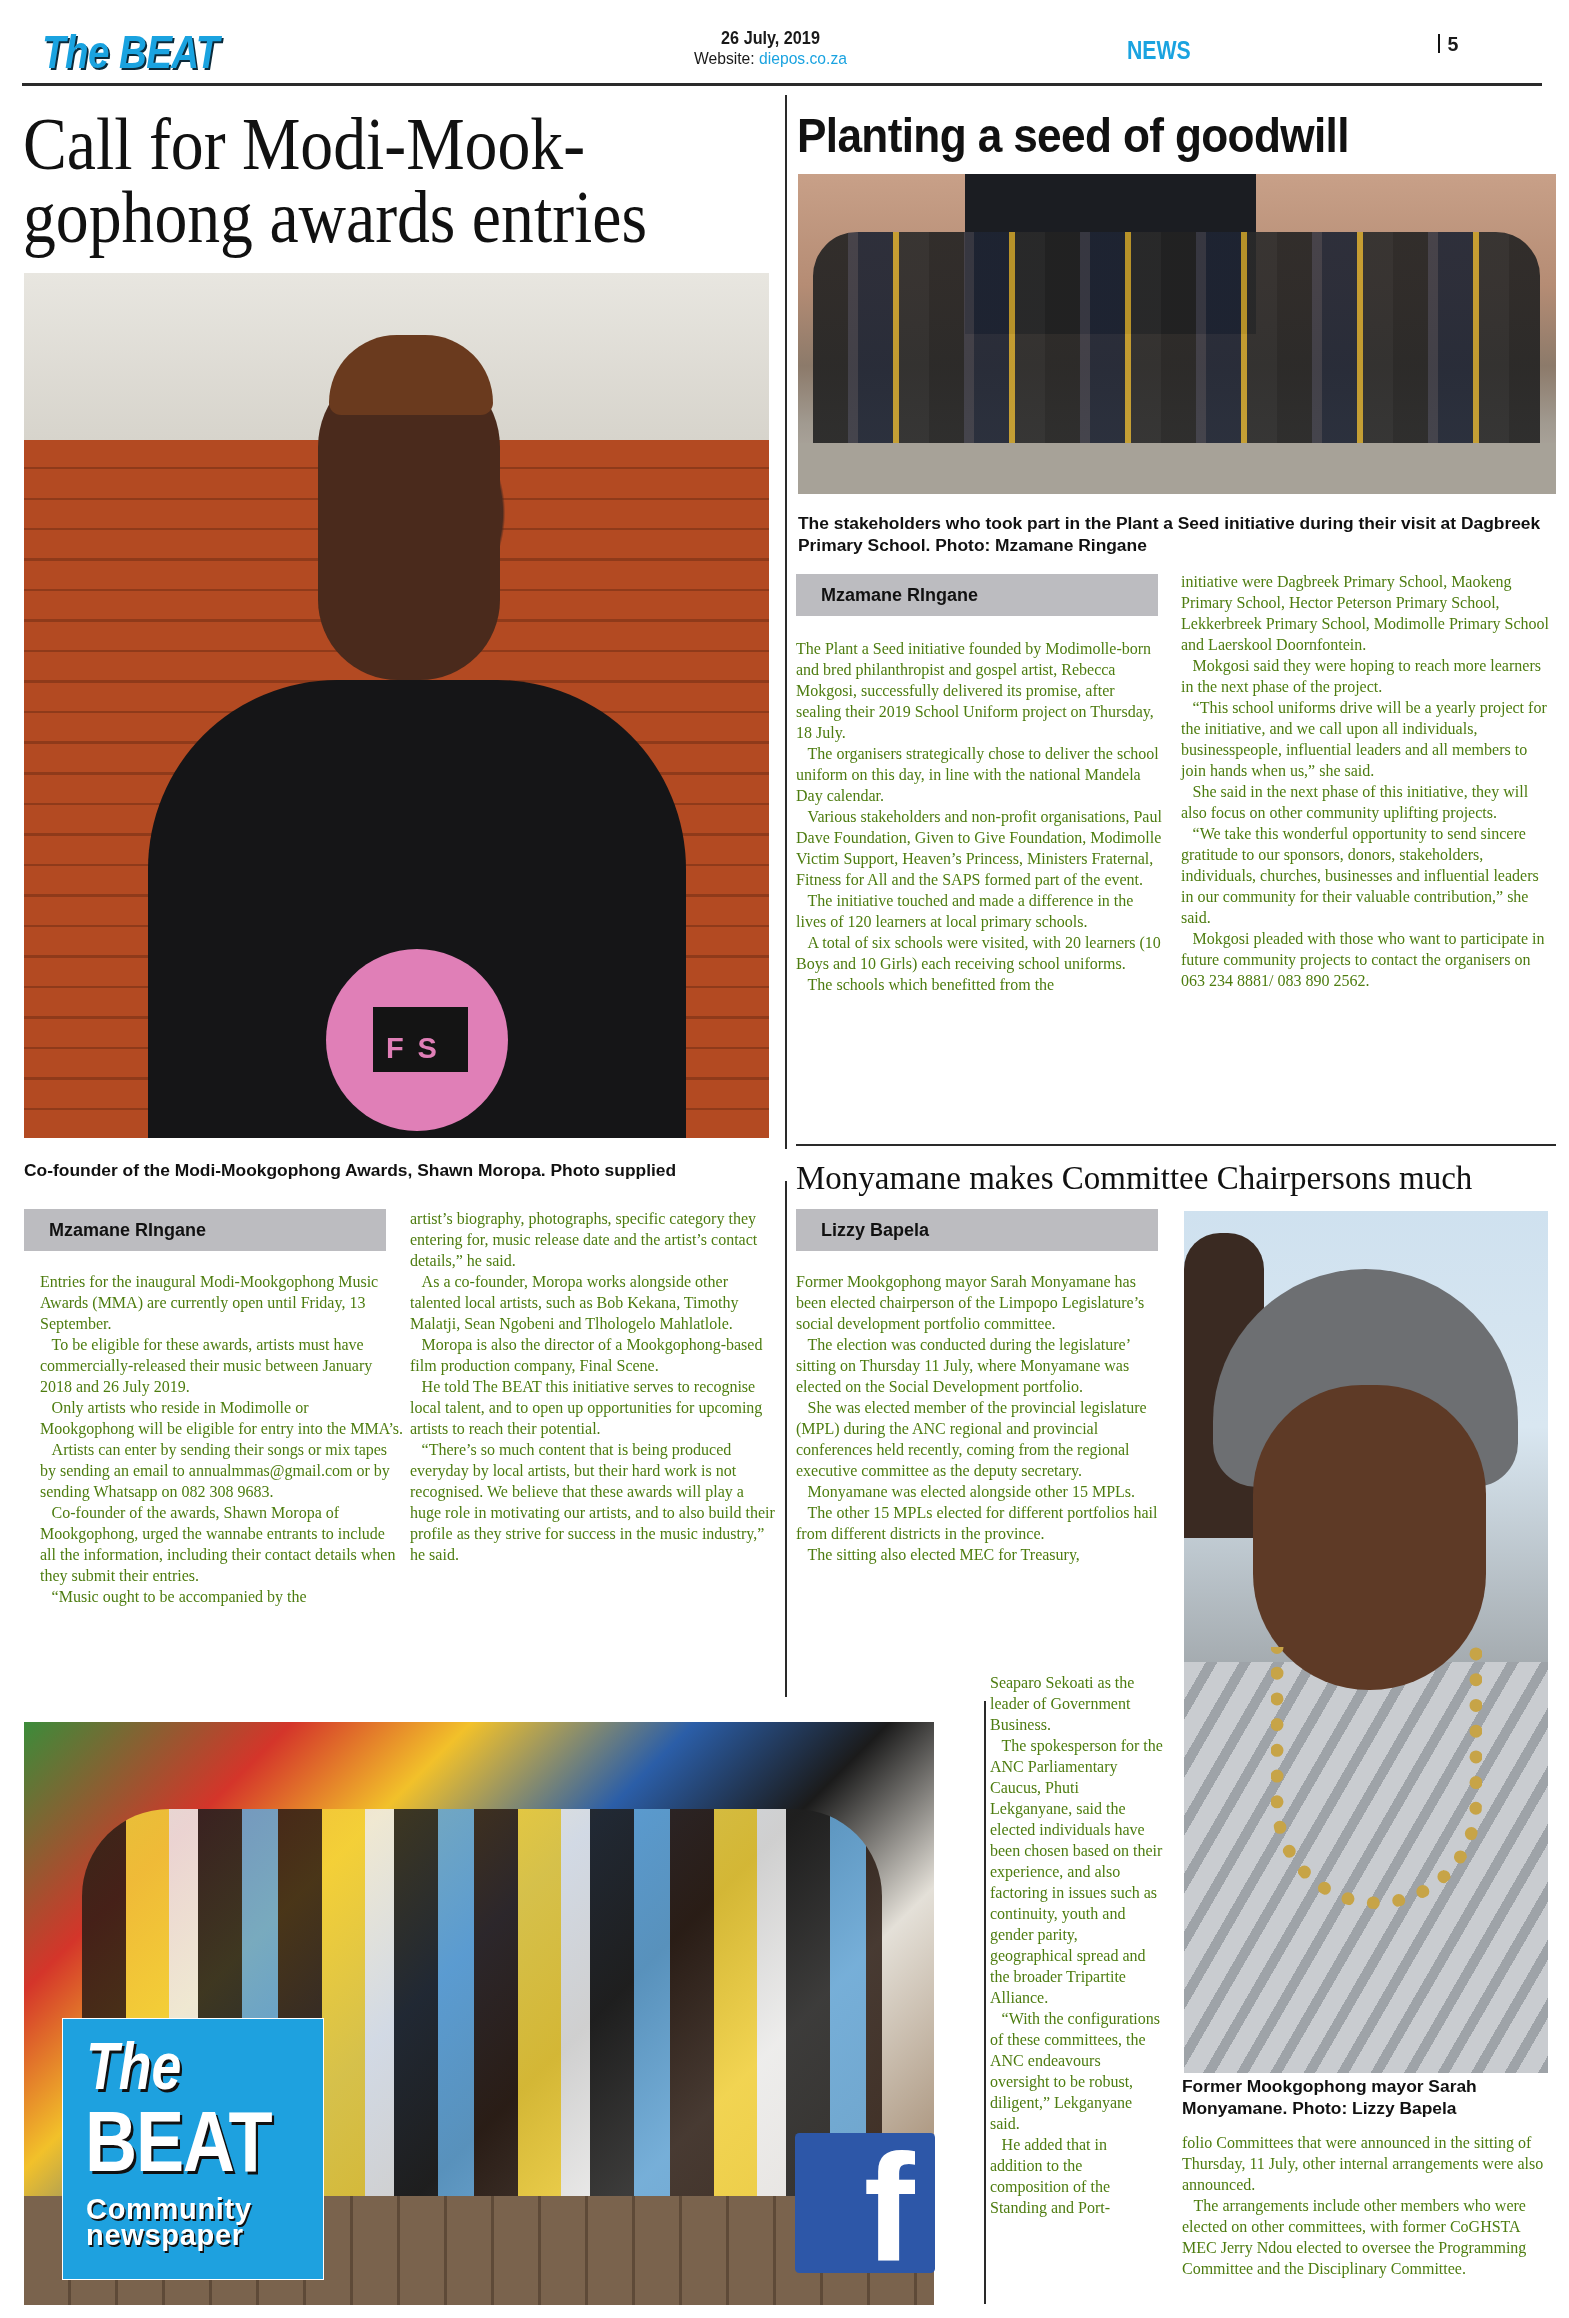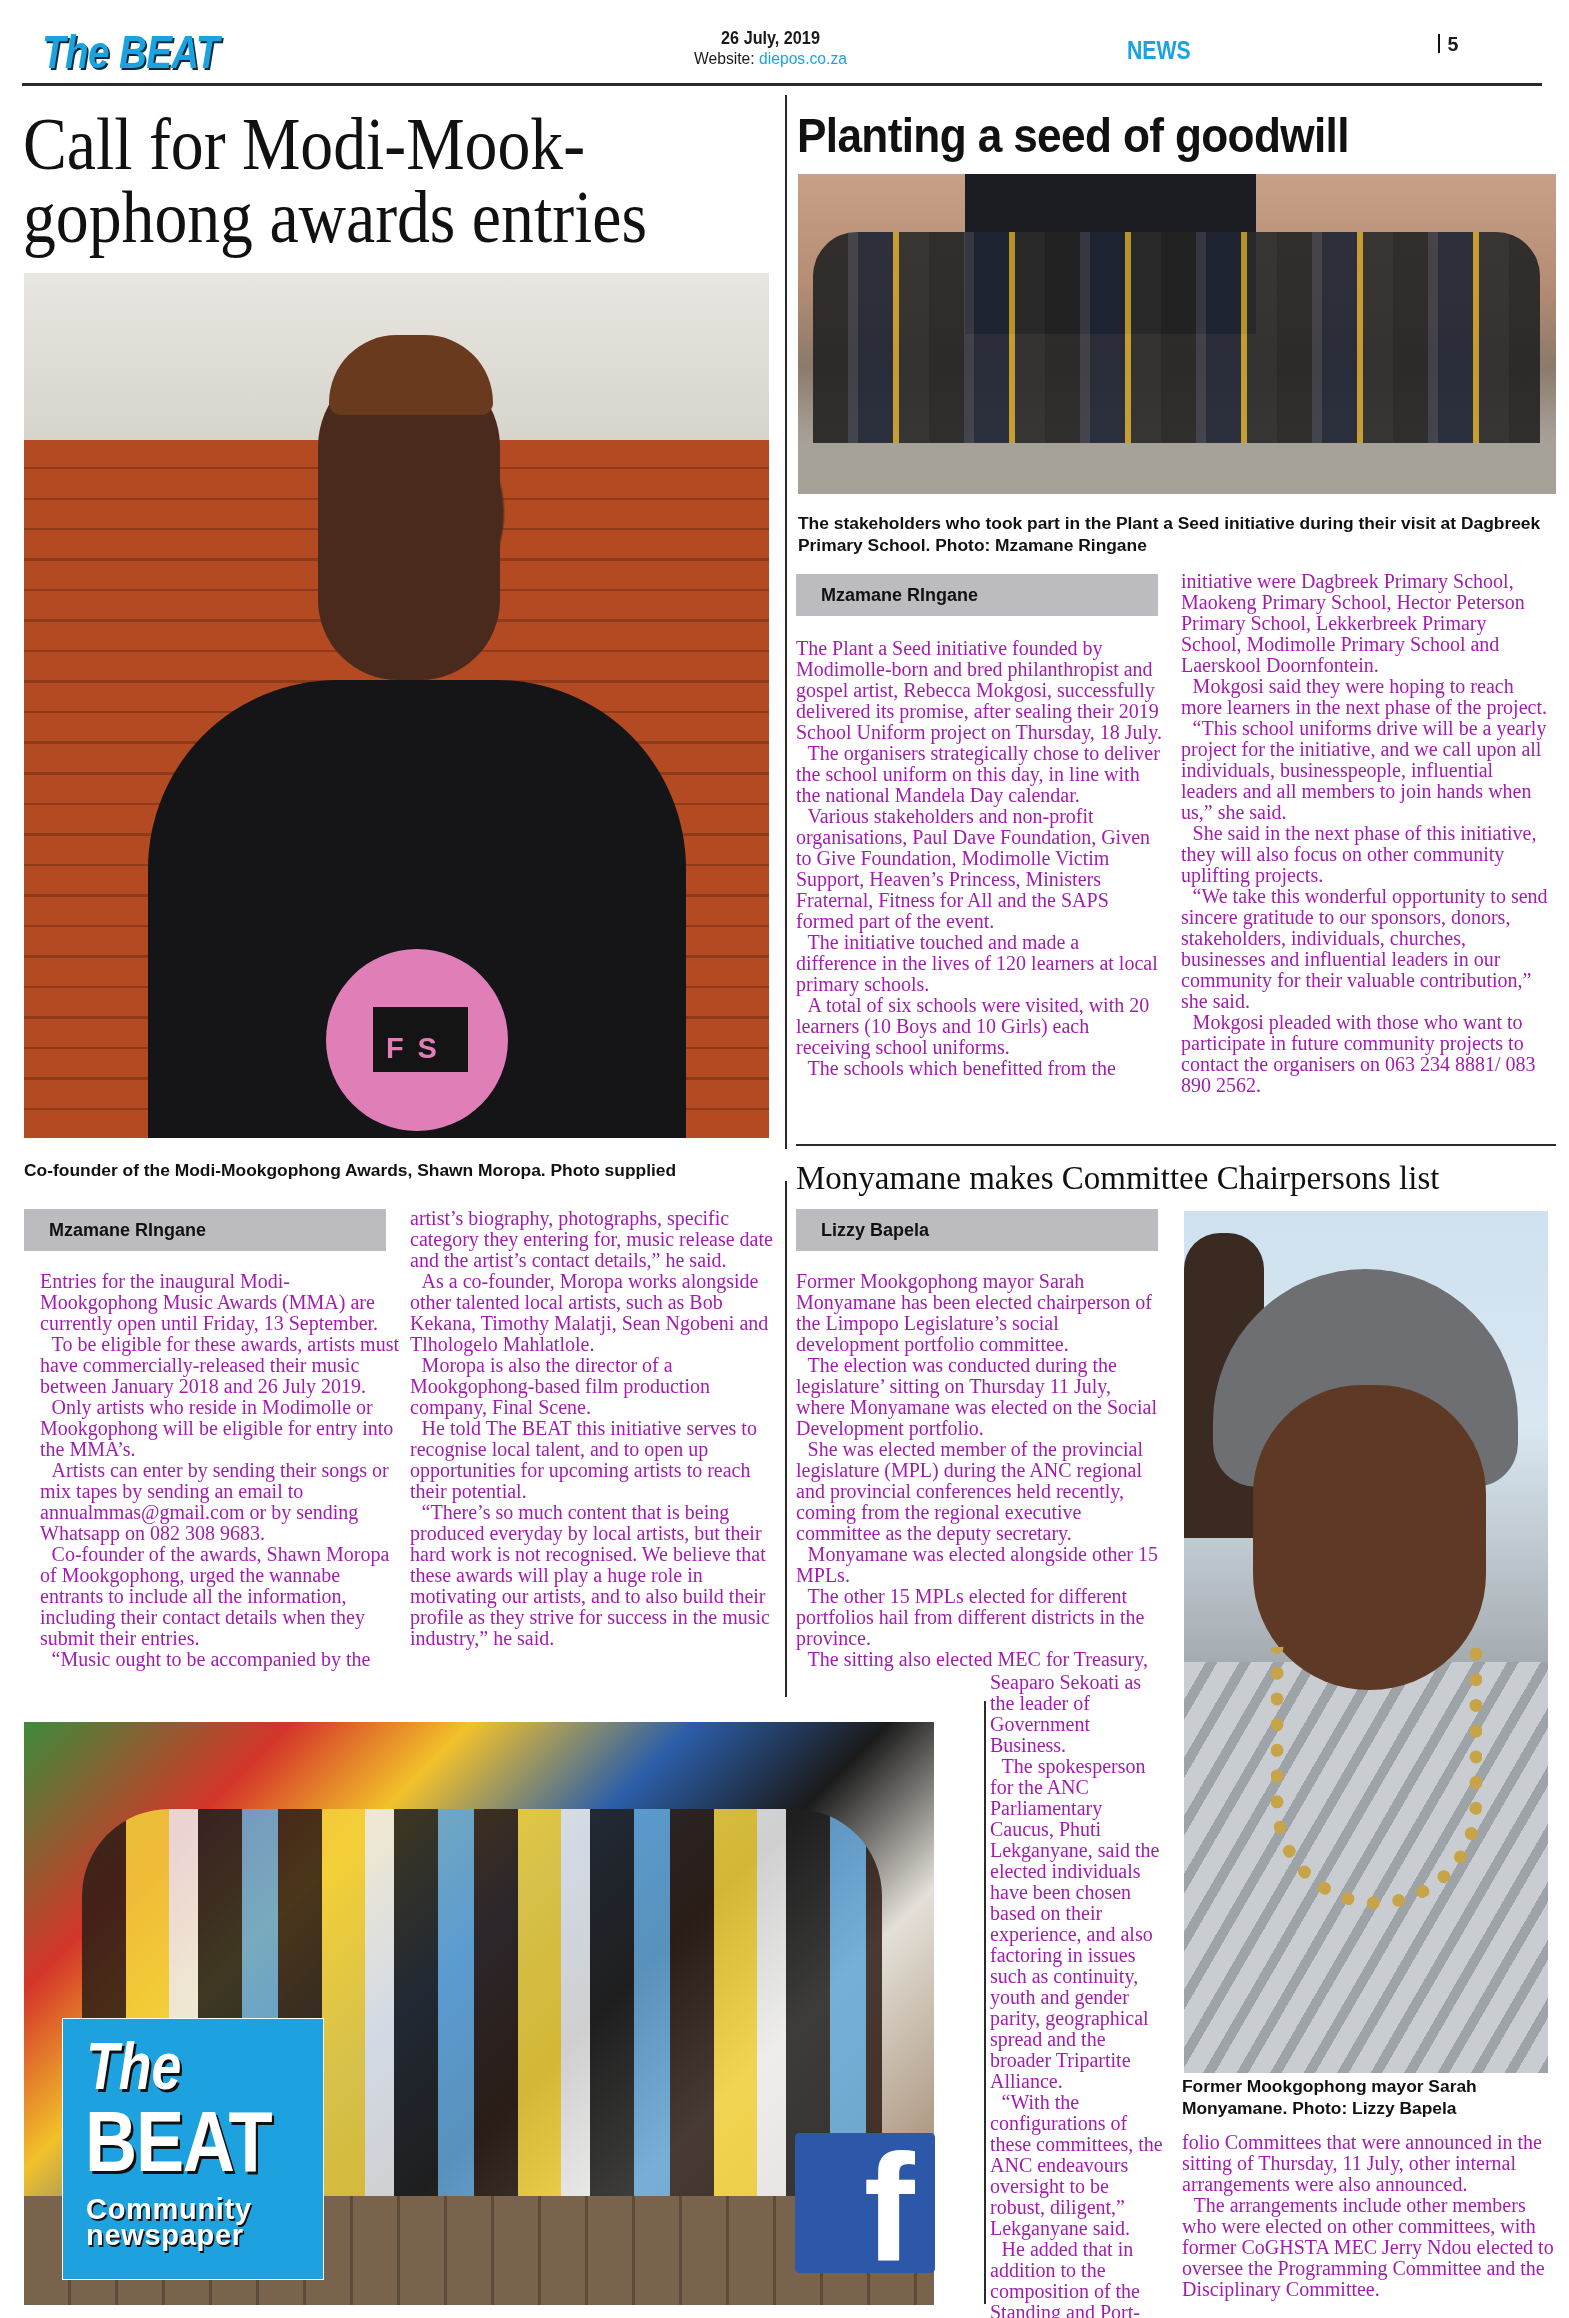--- a/index.html
+++ b/index.html
@@ -84,21 +84,21 @@
   .cap-mayor { left: 1182px; top: 2076px; width: 371px; }
 
   
   .byline { background: #bcbcc0; font-family: "Liberation Sans", sans-serif; font-weight: 700; font-size: 18px; color: #111;
             height: 42px; line-height: 42px; padding-left: 25px; }
   .by-shawn { left: 24px; top: 1209px; width: 362px; }
   .by-seed { left: 796px; top: 574px; width: 362px; }
   .by-mayor { left: 796px; top: 1209px; width: 362px; }
 
   
-  .copy { font-family: "Liberation Serif", serif; font-size: 20px; line-height: 21px; color: #a21caf; }
+  .copy { font-family: "Liberation Serif", serif; font-size: 16px; line-height: 21px; color: #4d7c0f; }
   .copy p { text-indent: 11.6px; }
   .copy p.first { text-indent: 0; }
   .col-seed-a { left: 796px; top: 638px; width: 367px; }
   .col-seed-b { left: 1181px; top: 571px; width: 371px; }
   .col-shawn-a { left: 24px; top: 1271px; width: 364px; margin-left: 16px; }
   .col-shawn-b { left: 410px; top: 1208px; width: 367px; }
   .col-mayor-a { left: 796px; top: 1271px; width: 367px; }
   .col-mayor-b { left: 990px; top: 1672px; width: 173px; }
   .col-mayor-c { left: 1182px; top: 2132px; width: 372px; }
 </style>
@@ -170,21 +170,21 @@
 </div>
 <div class="abs copy col-seed-b">
   <p class="first">initiative were Dagbreek Primary School, Maokeng Primary School, Hector Peterson Primary School, Lekkerbreek Primary School, Modimolle Primary School and Laerskool Doornfontein.</p>
   <p>Mokgosi said they were hoping to reach more learners in the next phase of the project.</p>
   <p>“This school uniforms drive will be a yearly project for the initiative, and we call upon all individuals, businesspeople, influential leaders and all members to join hands when us,” she said.</p>
   <p>She said in the next phase of this initiative, they will also focus on other community uplifting projects.</p>
   <p>“We take this wonderful opportunity to send sincere gratitude to our sponsors, donors, stakeholders, individuals, churches, businesses and influential leaders in our community for their valuable contribution,” she said.</p>
   <p>Mokgosi pleaded with those who want to participate in future community projects to contact the organisers on 063 234 8881/ 083 890 2562.</p>
 </div>
 
-<h2 class="abs hl-serif hl-mid">Monyamane makes Committee Chairpersons list</h2>
+<h2 class="abs hl-serif hl-mid">Monyamane makes Committee Chairpersons much</h2>
 <div class="abs byline by-mayor">Lizzy Bapela</div>
 
 <div class="abs copy col-mayor-a">
   <p class="first">Former Mookgophong mayor Sarah Monyamane has been elected chairperson of the Limpopo Legislature’s social development portfolio committee.</p>
   <p>The election was conducted during the legislature’ sitting on Thursday 11 July, where Monyamane was elected on the Social Development portfolio.</p>
   <p>She was elected member of the provincial legislature (MPL) during the ANC regional and provincial conferences held recently, coming from the regional executive committee as the deputy secretary.</p>
   <p>Monyamane was elected alongside other 15 MPLs.</p>
   <p>The other 15 MPLs elected for different portfolios hail from different districts in the province.</p>
   <p>The sitting also elected MEC for Treasury,</p>
 </div>

